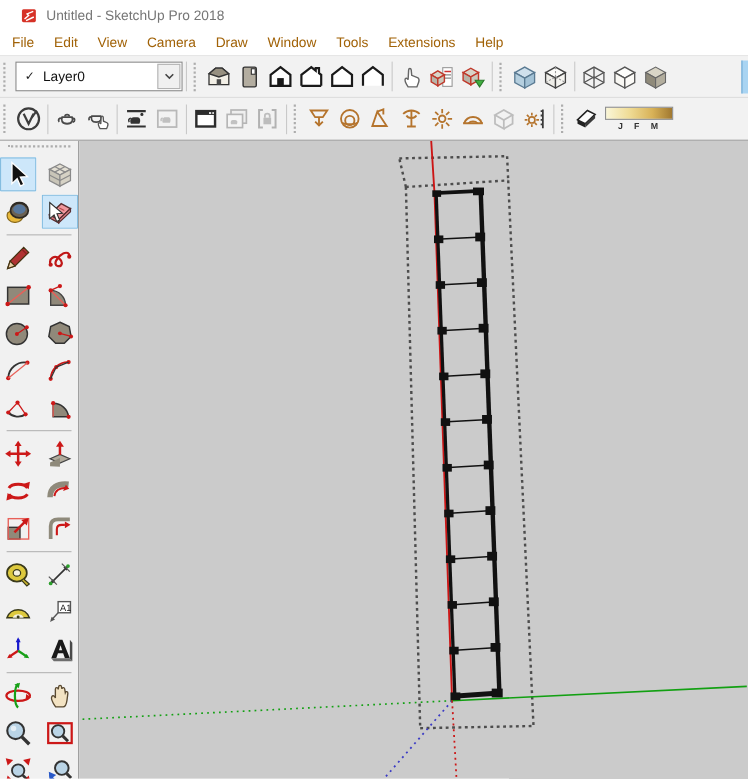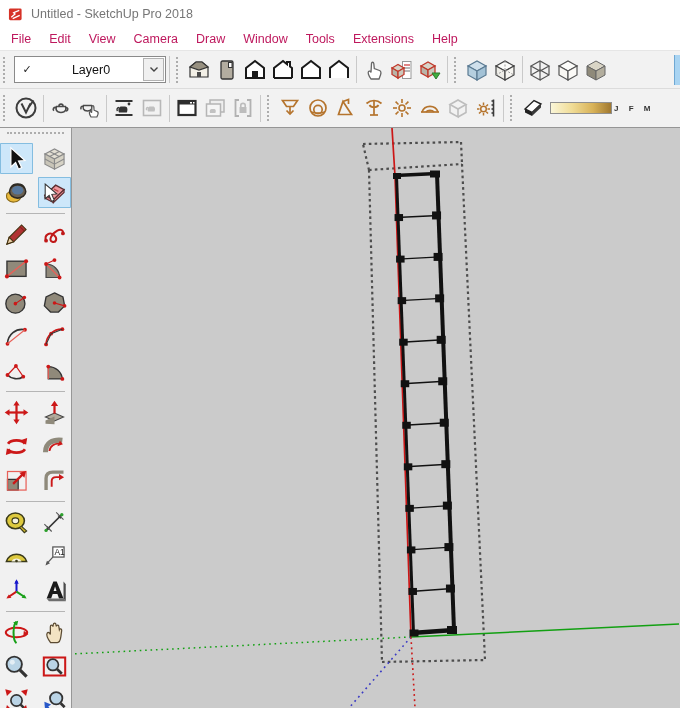--- a/index.html
+++ b/index.html
@@ -1,35 +1,35 @@
 <!DOCTYPE html>
 <html><head>
 <meta charset="utf-8">
 <style>
   html,body{margin:0;padding:0;width:680px;height:708px;overflow:hidden;
     font-family:"Liberation Sans",sans-serif;background:#fff;position:relative;}
-  .titlebar{height:28px;display:flex;align-items:center;gap:8px;padding-left:8px;background:#fff;}
+  .titlebar{height:28px;display:flex;align-items:center;gap:8px;padding-left:19px;background:#fff;}
   .titlebar .app-icon svg{width:15px;height:15px;display:block;}
   .titlebar .title{font-size:12.5px;color:#767676;}
   .menubar{height:22px;display:flex;align-items:center;background:#fff;padding-left:2px;}
-  .menu-item{font-size:12.5px;color:#be185d;padding:3px 9px;cursor:default;}
+  .menu-item{font-size:12.5px;color:#a16207;padding:3px 9px;cursor:default;}
   .toolbar{display:flex;align-items:center;background:#f2f2f2;overflow:hidden;box-sizing:border-box;white-space:nowrap;}
   #toolbar1{height:38px;border-top:1px solid #e6e6e6;}
   #toolbar2{height:40px;border-top:1px solid #dcdcdc;border-bottom:1px solid #969696;}
   .grip{width:3px;height:26px;border-left:2px dotted #adadad;margin:0 4px 0 3px;}
   .tdiv{width:1px;height:27px;background:#c9c9c9;margin:0 3px;}
   .tbtn{width:28px;height:29px;display:flex;align-items:center;justify-content:center;flex:0 0 auto;}
   .tbtn svg{width:24px;height:24px;display:block;}
   .layers{display:flex;align-items:center;width:150px;height:25px;background:#fff;border:1px solid #8a8a8a;margin-left:2px;flex:0 0 auto;}
   .layers .check{width:24px;text-align:center;font-size:11px;color:#222;}
-  .layers .value{flex:1;font-size:12.5px;color:#111;text-align:center;}
+  .layers .value{flex:1;font-size:12.5px;color:#111;}
   .layers .dd-btn{width:19px;height:21px;background:#f0f0f0;border:1px solid #b2b2b2;display:flex;align-items:center;justify-content:center;margin-right:1px;}
   .layers .dd-btn svg{width:10px;height:7px;}
   .sliver{width:5px;height:30px;background:#a9d4f2;border-left:1px solid #6fa8d3;margin-left:auto;}
-  .shadow-slider{display:flex;flex-direction:row;margin-left:3px;flex:0 0 auto;align-items:center;}
+  .shadow-slider{display:flex;flex-direction:column;margin-left:3px;flex:0 0 auto;align-items:center;}
   .shadow-slider .grad{width:60px;height:10px;border:1px solid #8f8f8f;
     background:linear-gradient(90deg,#faf6d8 0%,#f0dc96 35%,#d8b258 70%,#a07830 100%);}
   .shadow-slider .months{font-size:8px;font-weight:bold;color:#333;letter-spacing:4px;margin-top:1px;padding-left:2px;}
   .main{display:flex;height:580px;}
   .palette{width:72px;box-sizing:border-box;background:#f1f1f1;border-right:1px solid #979797;padding-top:2px;overflow:hidden;}
   .pgrip{height:4px;border-top:2px dotted #adadad;margin:2px 7px 3px;}
   .prow{display:flex;justify-content:space-between;gap:1px;height:34px;align-items:center;}
   .ptool{width:33px;height:31px;display:flex;align-items:center;justify-content:center;border-radius:1px;}
   .ptool svg{width:27px;height:27px;display:block;}
   .ptool.active{background:#cde7fa;box-shadow:inset 0 0 0 1px #84bde0;}

